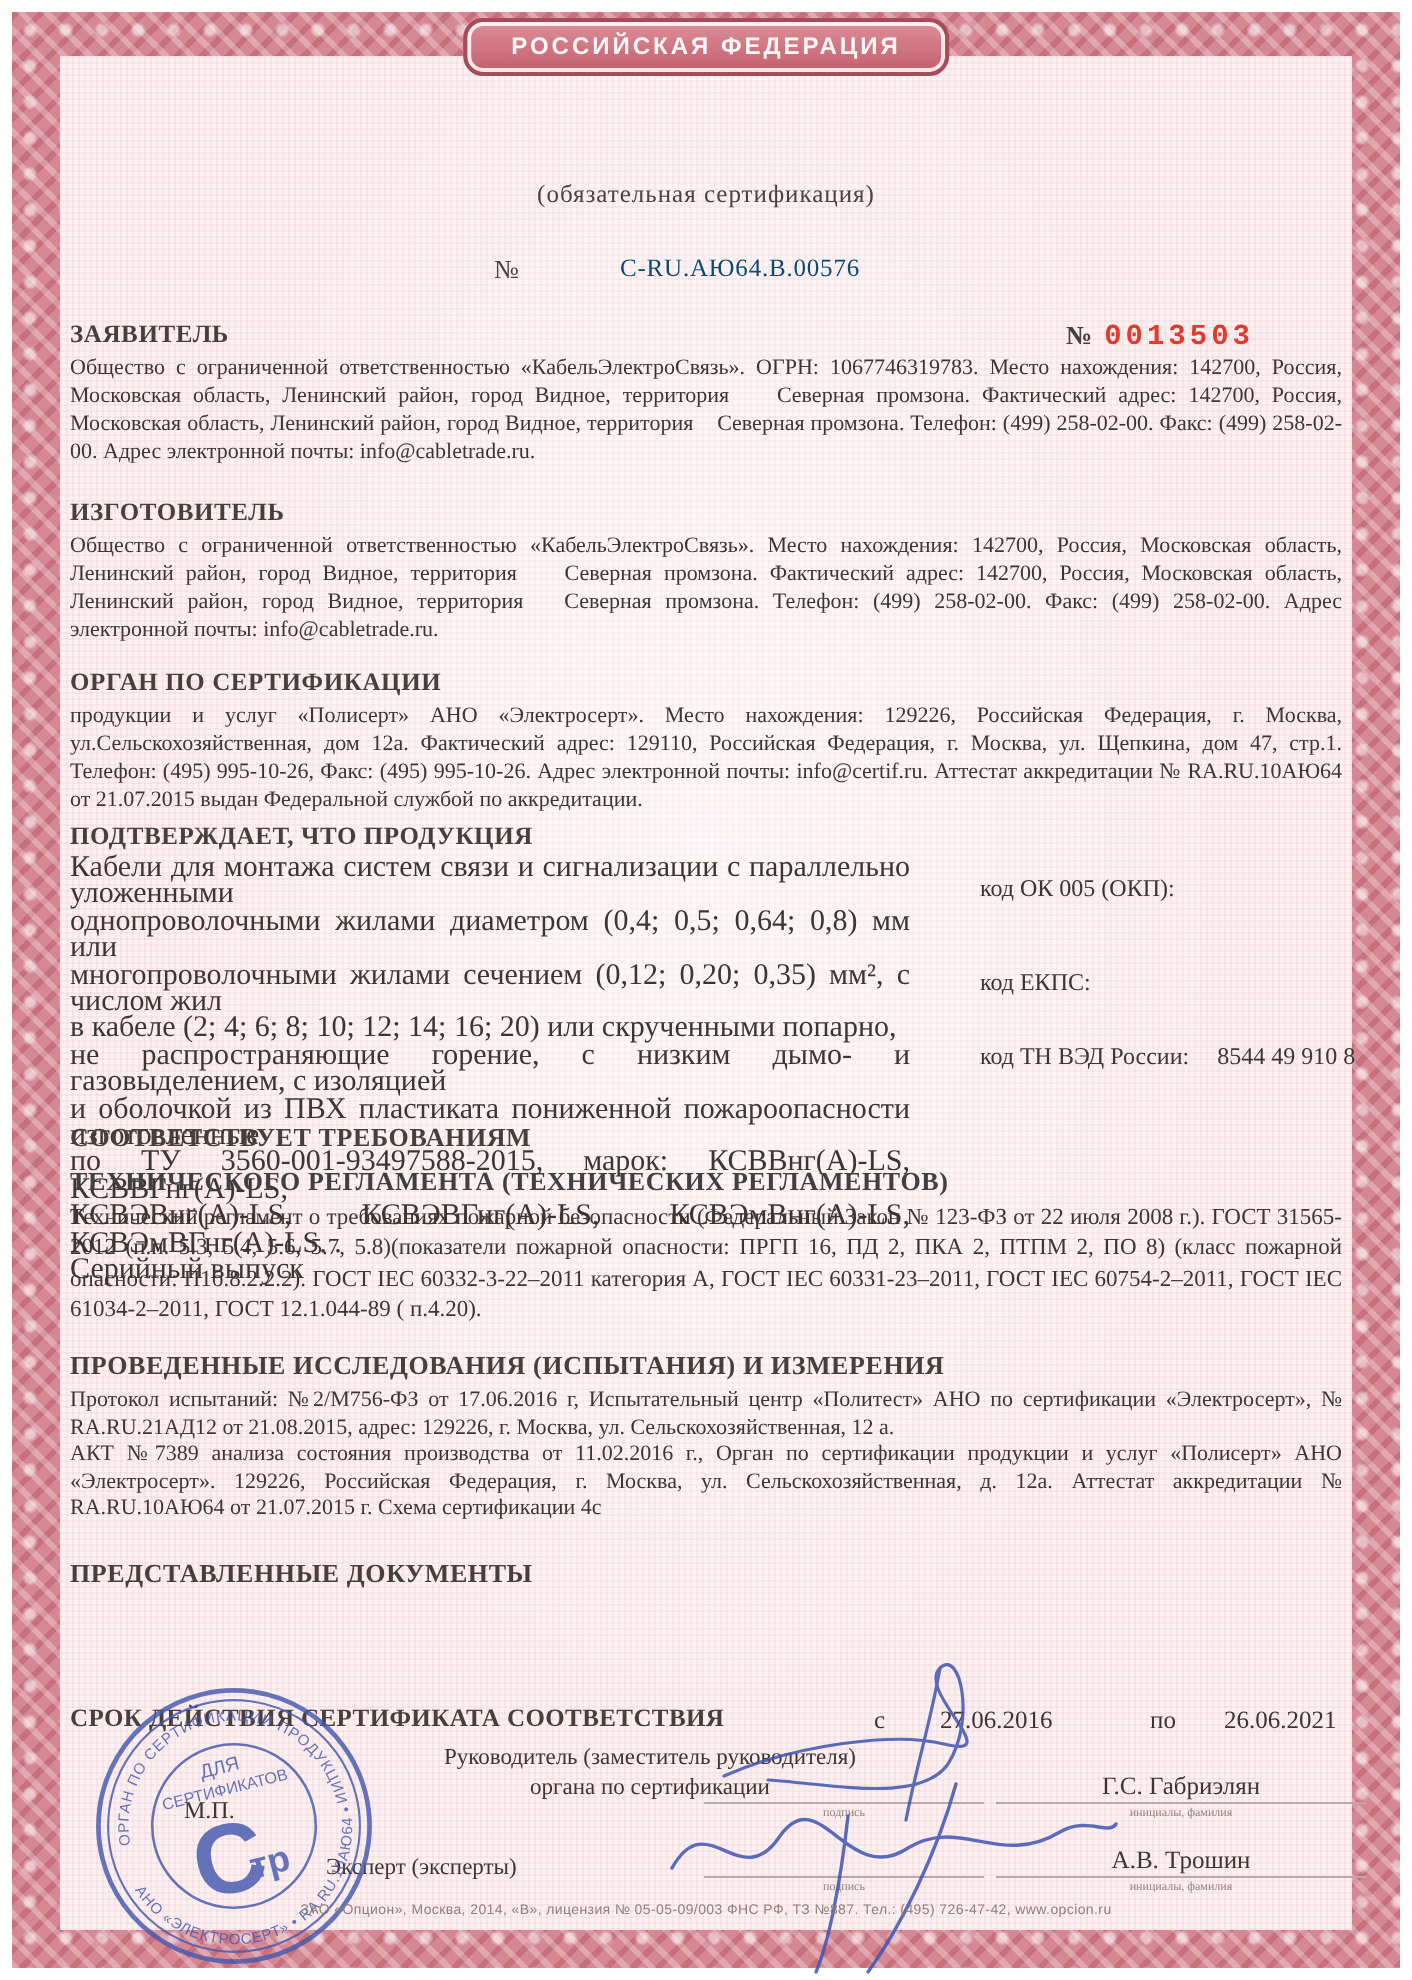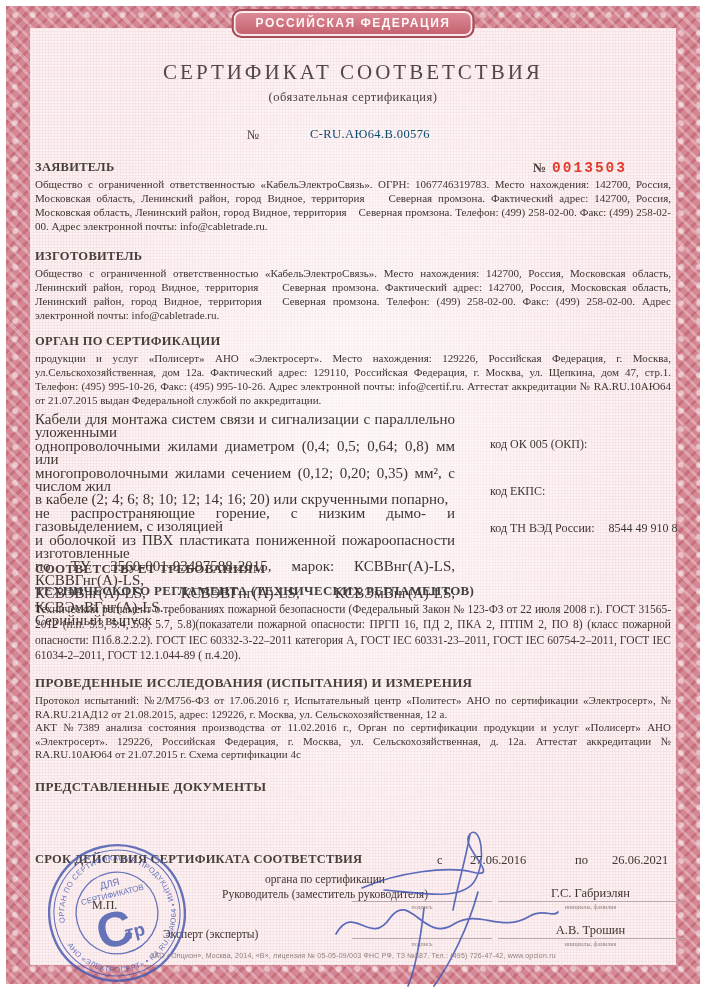--- a/index.html
+++ b/index.html
@@ -82,21 +82,20 @@
   #sig2{left:328px;top:886px;}
 </style>
 </head>
 <body>
 
 <div class="certificate">
   <div class="border-pattern"></div>
   <div class="paper"></div>
 
   <div class="banner">РОССИЙСКАЯ ФЕДЕРАЦИЯ</div>
-  <div class="title">СЕРТИФИКАТ СООТВЕТСТВИЯ</div>
   <div class="subtitle">(обязательная сертификация)</div>
   <div class="regnum-label">№</div>
   <div class="regnum-value">C-RU.АЮ64.В.00576</div>
 
   <div class="section" style="top:160px;">
     <div class="sec-heading">ЗАЯВИТЕЛЬ</div>
     <div class="serial">
       <span class="no">№</span><span class="digits">0013503</span>
     </div>
     <div class="body-text">Общество с ограниченной ответственностью «КабельЭлектроСвязь». ОГРН: 1067746319783. Место нахождения: 142700, Россия, Московская область, Ленинский район, город Видное, территория&nbsp;&nbsp;&nbsp;&nbsp;Северная промзона. Фактический адрес: 142700, Россия, Московская область, Ленинский район, город Видное, территория&nbsp;&nbsp;&nbsp;&nbsp;Северная промзона. Телефон: (499) 258-02-00. Факс: (499) 258-02-00. Адрес электронной почты: info@cabletrade.ru.</div>
@@ -106,20 +105,21 @@
     <div class="sec-heading">ИЗГОТОВИТЕЛЬ</div>
     <div class="body-text">Общество с ограниченной ответственностью «КабельЭлектроСвязь». Место нахождения: 142700, Россия, Московская область, Ленинский район, город Видное, территория&nbsp;&nbsp;&nbsp;&nbsp;Северная промзона. Фактический адрес: 142700, Россия, Московская область, Ленинский район, город Видное, территория&nbsp;&nbsp;&nbsp;Северная промзона. Телефон: (499) 258-02-00. Факс: (499) 258-02-00. Адрес электронной почты: info@cabletrade.ru.</div>
   </div>
 
   <div class="section" style="top:334px;">
     <div class="sec-heading">ОРГАН ПО СЕРТИФИКАЦИИ</div>
     <div class="body-text">продукции и услуг «Полисерт» АНО «Электросерт». Место нахождения: 129226, Российская Федерация, г. Москва, ул.Сельскохозяйственная, дом 12а. Фактический адрес: 129110, Российская Федерация, г. Москва, ул. Щепкина, дом 47, стр.1. Телефон: (495) 995-10-26, Факс: (495) 995-10-26. Адрес электронной почты: info@certif.ru. Аттестат аккредитации № RA.RU.10АЮ64 от 21.07.2015 выдан Федеральной службой по аккредитации.</div>
   </div>
 
   <div class="section" style="top:411px;">
+    <div class="sec-heading">ПОДТВЕРЖДАЕТ, ЧТО ПРОДУКЦИЯ</div>
     <div class="product-body">Кабели для монтажа систем связи и сигнализации с параллельно уложенными
 однопроволочными жилами диаметром (0,4; 0,5; 0,64; 0,8) мм или
 многопроволочными жилами сечением (0,12; 0,20; 0,35) мм², с числом жил
 в кабеле (2; 4; 6; 8; 10; 12; 14; 16; 20) или скрученными попарно,
 не распространяющие горение, с низким дымо- и газовыделением, с изоляцией
 и оболочкой из ПВХ пластиката пониженной пожароопасности изготовленные
 по ТУ 3560-001-93497588-2015, марок: КСВВнг(А)-LS, КСВВГнг(А)-LS,
 КСВЭВнг(А)-LS, КСВЭВГнг(А)-LS, КСВЭмВнг(А)-LS, КСВЭмВГнг(А)-LS. .
 Серийный выпуск</div>
     <div class="code-row" style="top:26px;">
@@ -153,22 +153,22 @@
 
   <div class="validity">
     <span class="v-label">СРОК ДЕЙСТВИЯ СЕРТИФИКАТА СООТВЕТСТВИЯ</span>
     <span class="v-from">с</span>
     <span class="v-date1">27.06.2016</span>
     <span class="v-to">по</span>
     <span class="v-date2">26.06.2021</span>
   </div>
 
   <div class="role1">
+    <div>Руководитель (заместитель руководителя)</div>
     <div>органа по сертификации</div>
-    <div>Руководитель (заместитель руководителя)</div>
   </div>
   <div class="mp">М.П.</div>
   <div class="role2">Эксперт (эксперты)</div>
 
   <div class="sigline" style="left:352px;top:901px;"></div>
   <div class="caption" style="left:352px;top:904px;">подпись</div>
   <div class="sig-name" style="left:498px;top:886px;">Г.С. Габриэлян</div>
   <div class="nameline" style="left:498px;top:901px;"></div>
   <div class="caption wide" style="left:498px;top:904px;">инициалы, фамилия</div>
 

